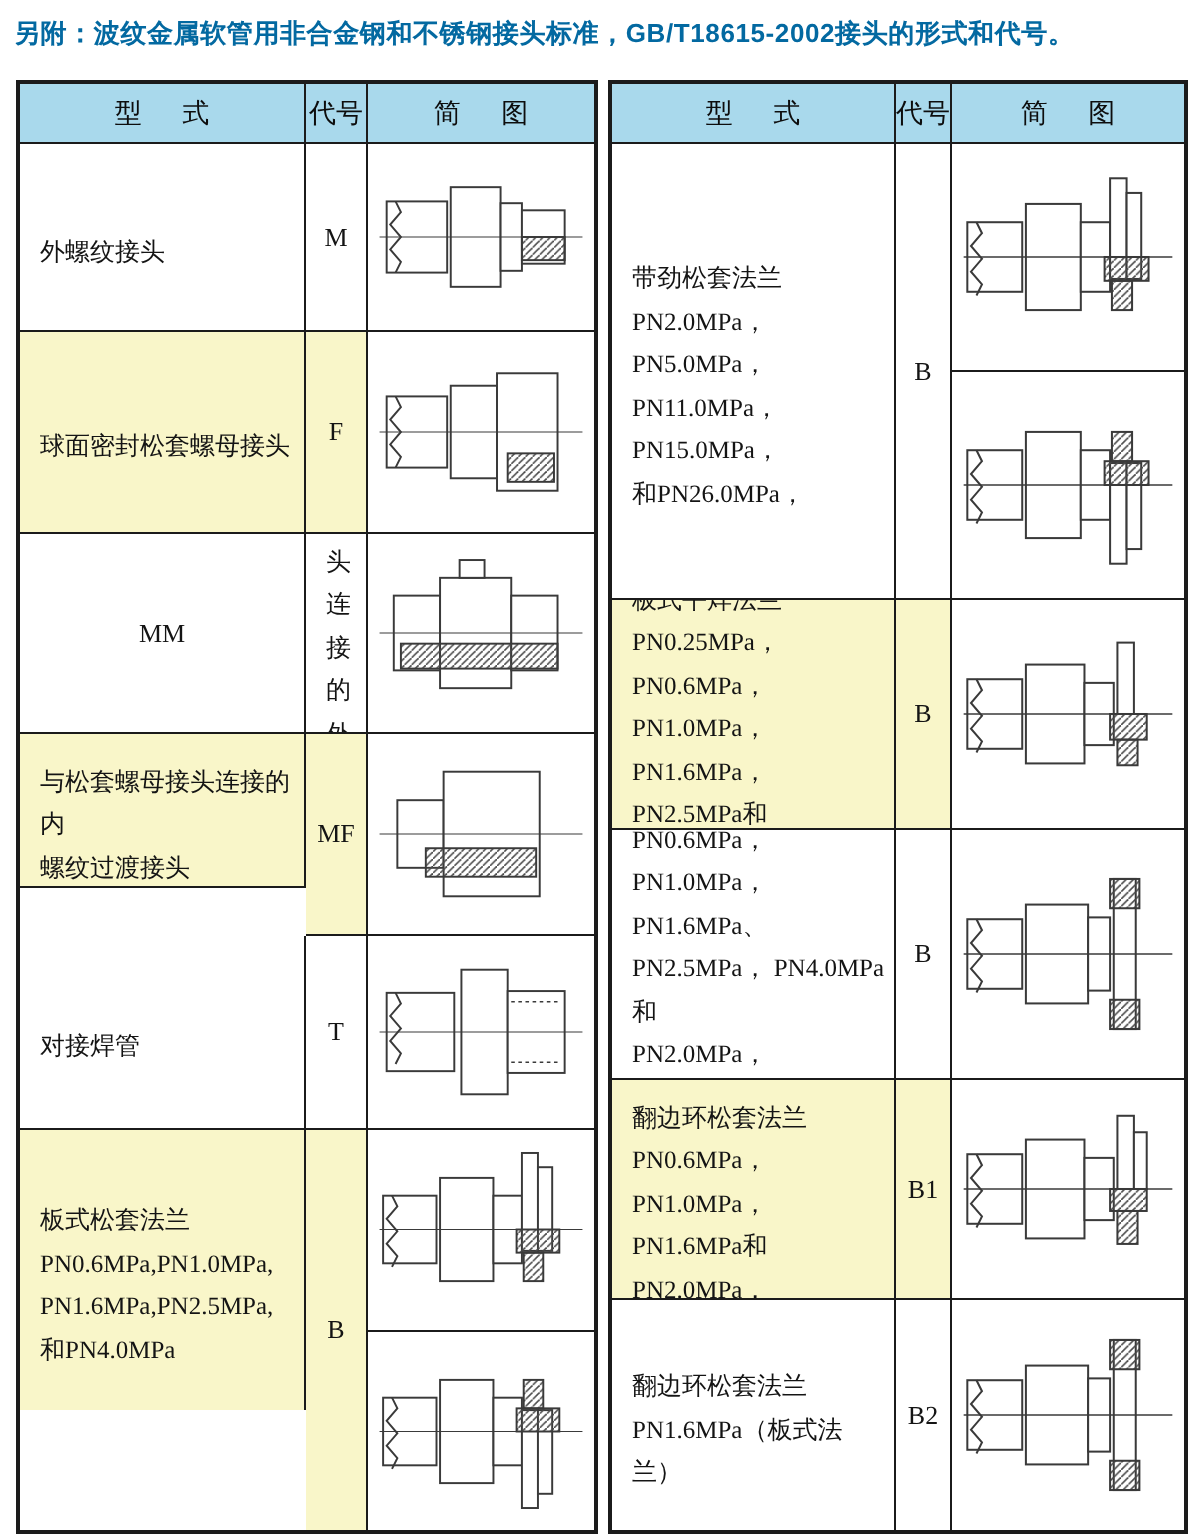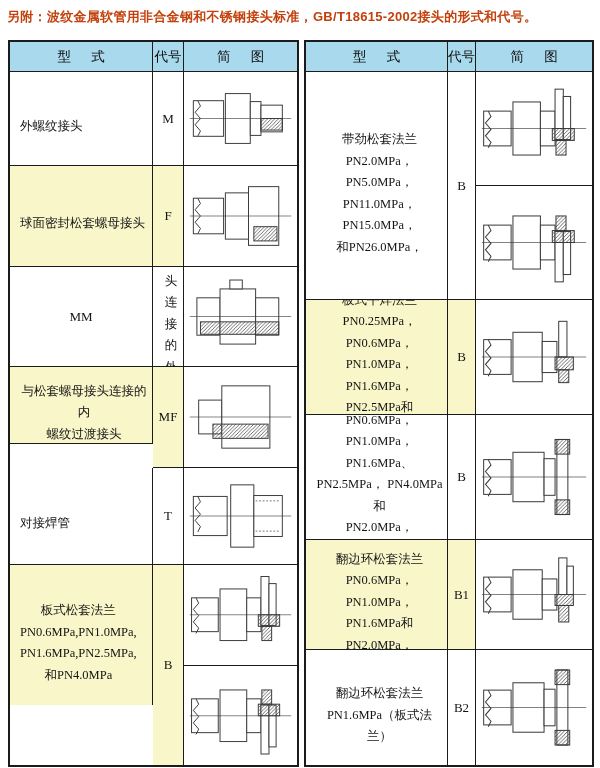--- a/index.html
+++ b/index.html
@@ -5,25 +5,25 @@
   * { margin:0; padding:0; box-sizing:border-box; }
   html,body { background:#fff; }
   .page {
     position:relative; width:600px; height:768px; background:#fff;
     font-family:"Liberation Serif","DejaVu Serif",serif; color:#111;
     overflow:hidden;
   }
   .page-title {
     position:absolute; left:7px; top:8px; width:588px;
     font-family:"Liberation Sans","DejaVu Sans",sans-serif;
-    font-weight:bold; font-size:13px; letter-spacing:0.3px; color:#c2410c;
+    font-weight:bold; font-size:13px; letter-spacing:0.3px; color:#0369a1;
     white-space:nowrap;
   }
   .tables-wrap {
-    position:absolute; left:8px; top:40px; display:flex; gap:5px;text-align:center;
+    position:absolute; left:8px; top:40px; display:flex; gap:5px;
   }
   .tbl {
     display:grid; border:2px solid #1b1b1b; background:#fff;
     grid-auto-rows:min-content;
   }
   .tbl-left  { width:291px; grid-template-columns:143px 31px auto; }
   .tbl-right { width:290px; grid-template-columns:142px 28px auto; }
   .cell {
     border-right:1px solid #1b1b1b; border-bottom:1px solid #1b1b1b;
     background:#fff; overflow:hidden;

